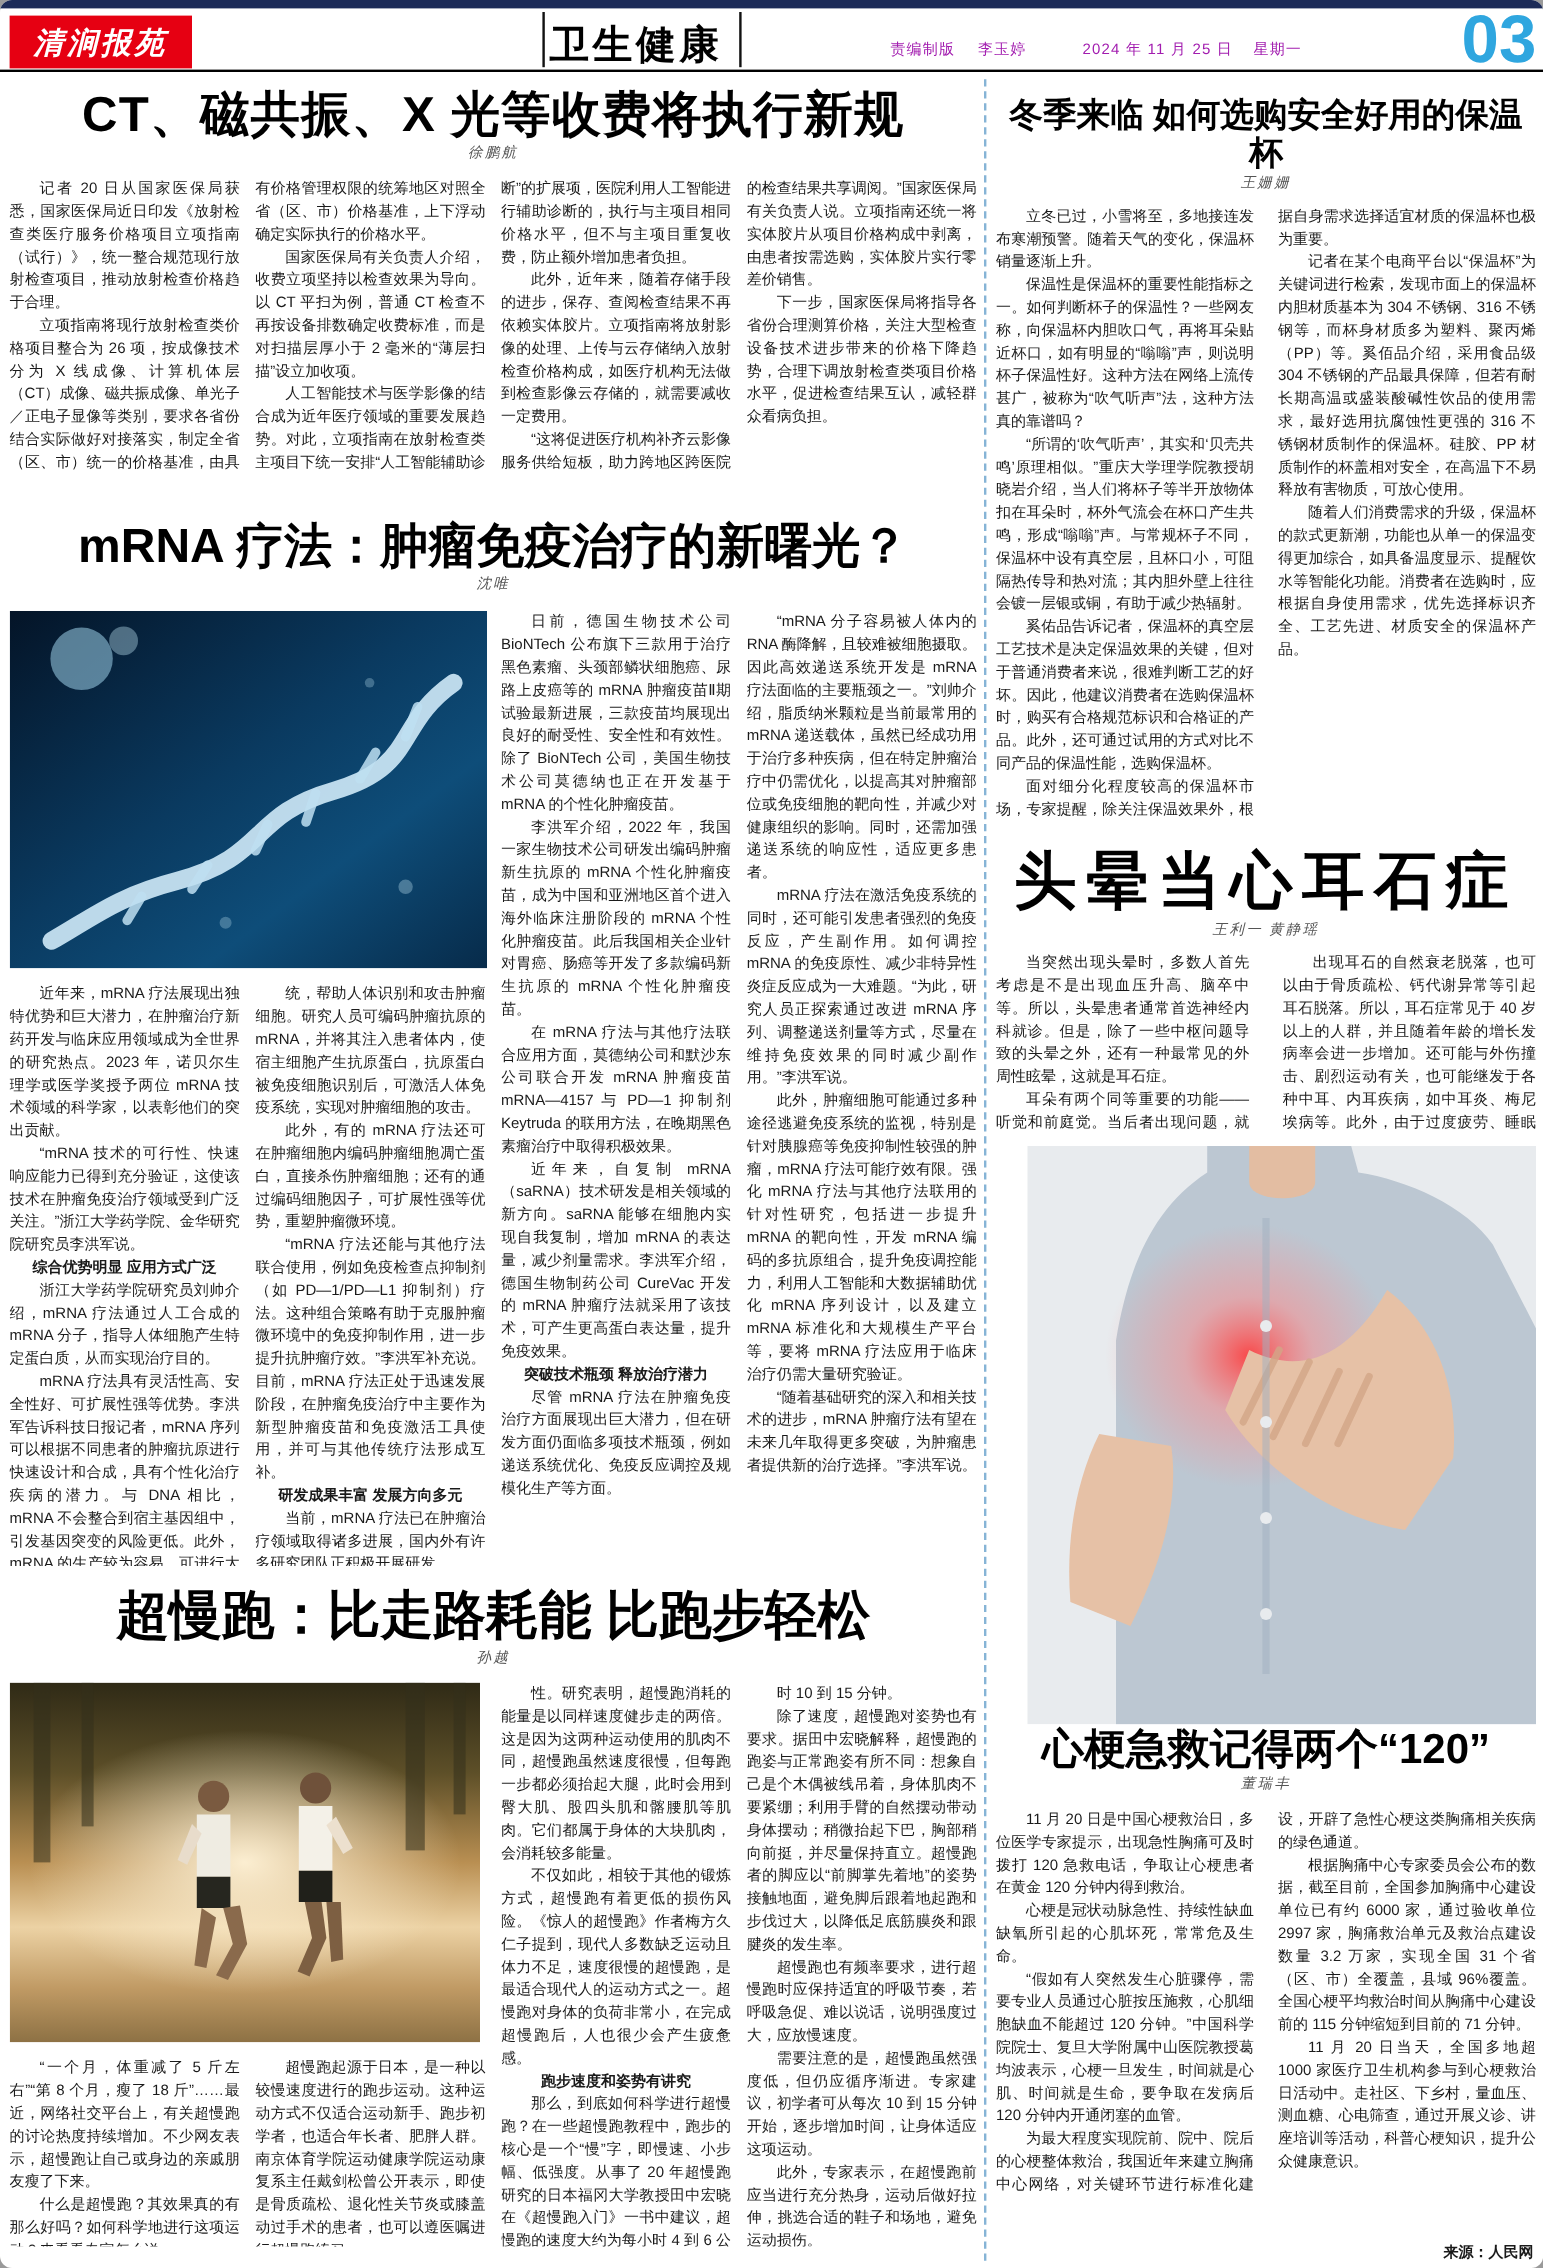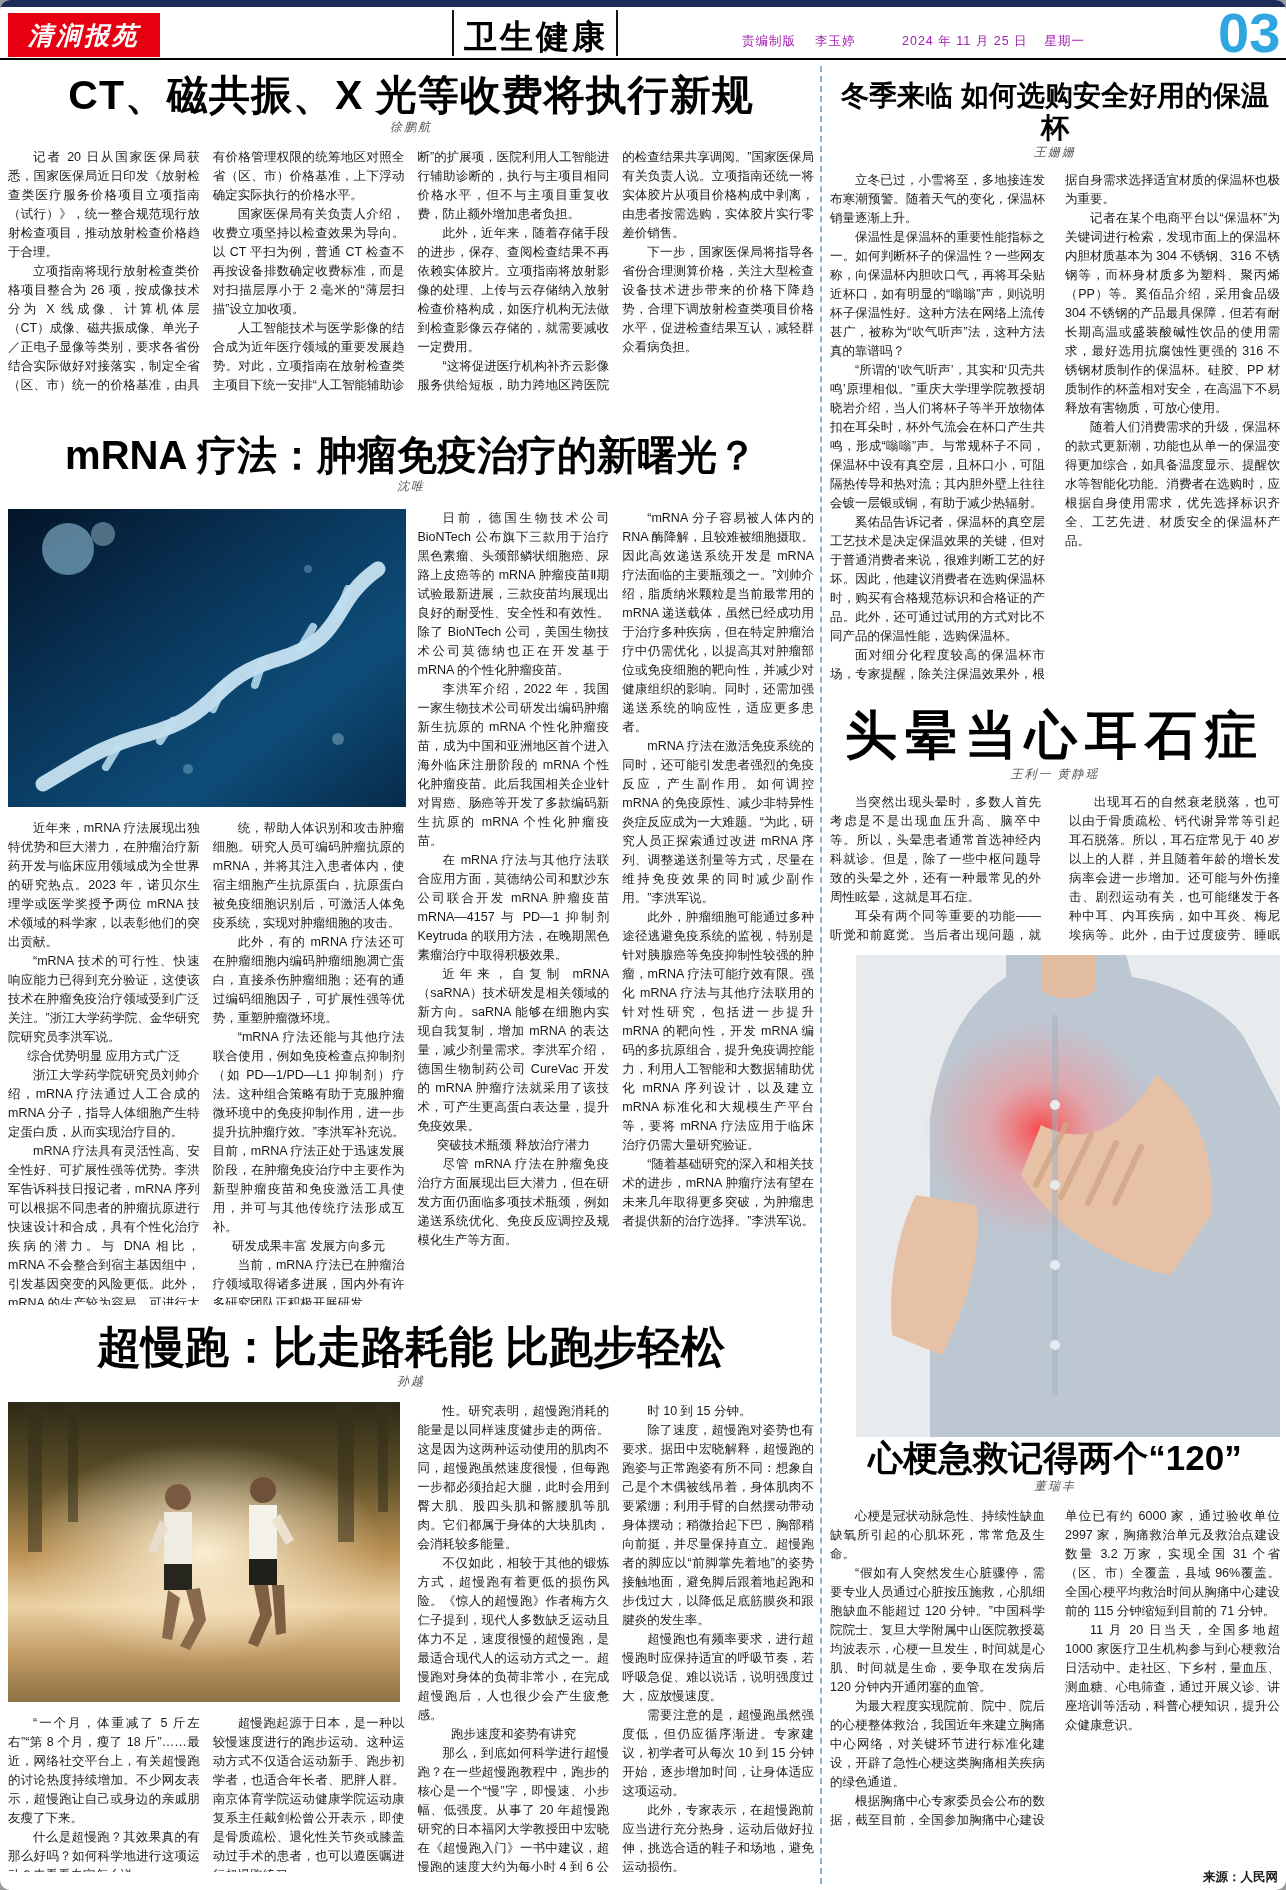--- a/index.html
+++ b/index.html
@@ -5,34 +5,34 @@
   html,body{margin:0;padding:0;background:#9a9a9a;}
   .page{position:relative;width:1286px;height:1890px;margin:0 auto;background:#ffffff;
         font-family:"Liberation Sans","DejaVu Sans",sans-serif;color:#1a1a1a;overflow:hidden;border-radius:10px;}
   
   .topbar{position:absolute;left:0;top:0;width:1286px;height:7px;background:#1c2b58;}
   .logo{position:absolute;left:8px;top:13px;width:152px;height:44px;background:#e60012;
         display:flex;align-items:center;justify-content:center;}
   .logo span{color:#fff;font-family:"Liberation Serif","DejaVu Serif",serif;
         font-weight:bold;font-style:italic;font-size:25px;letter-spacing:3px;}
   .hvline{position:absolute;top:10px;width:2px;height:46px;background:#111;}
-  .sec-title{position:absolute;left:458px;top:15px;width:156px;text-align:center;
+  .sec-title{position:absolute;left:458px;top:15px;width:156px;
         font-size:33px;font-weight:900;letter-spacing:3px;color:#000;}
   .hmeta{position:absolute;top:33px;font-size:12.5px;color:#a21caf;letter-spacing:1px;}
   .pagenum{position:absolute;left:1218px;top:0px;font-size:56px;font-weight:900;color:#2fa6df;}
   .header-rule{position:absolute;left:0;top:58px;width:1286px;height:2px;background:#000;}
   .vdivider{position:absolute;left:820px;top:66px;height:1818px;width:0;
         border-left:2px dashed #86b4d6;}
   
   .art{position:absolute;}
   .a-title{text-align:center;font-weight:900;color:#000;line-height:1.15;}
   .a-byline{text-align:center;font-size:12px;color:#555;letter-spacing:2px;
         font-family:"Liberation Serif","DejaVu Serif",serif;font-style:italic;}
   .para{margin:0;text-indent:2em;font-size:12.5px;line-height:19px;text-align:justify;}
-  .subhead{text-indent:0;text-align:center;font-weight:normal;}
+  .subhead{text-indent:0;text-align:center;font-weight:bold;}
   .colsbody{overflow:hidden;column-fill:auto;}
   .flexcols{display:flex;gap:13px;overflow:hidden;}
   .flexcols .fc{flex:1;overflow:hidden;box-sizing:border-box;}
   
   #art-ct{left:8px;top:72px;width:806px;height:356px;}
   #art-ct .a-title{font-size:41px;letter-spacing:1px;}
   #art-ct .body{margin-top:12px;height:262px;columns:4;column-gap:13px;}
   
   #art-mrna{left:8px;top:432px;width:806px;height:884px;}
   #art-mrna .a-title{font-size:40px;}
@@ -291,20 +291,21 @@
         <circle cx="199" cy="310" r="5" fill="#e8ebee"></circle>
           <circle cx="199" cy="390" r="5" fill="#e8ebee"></circle>
       </svg>
     </div>
   </div>
 
   <div class="art" id="art-heart">
     <div class="a-title">心梗急救记得两个“120”</div>
     <div class="a-byline">董瑞丰</div>
     <div class="body colsbody">
+        <p class="para">11 月 20 日是中国心梗救治日，多位医学专家提示，出现急性胸痛可及时拨打 120 急救电话，争取让心梗患者在黄金 120 分钟内得到救治。</p>
         <p class="para">心梗是冠状动脉急性、持续性缺血缺氧所引起的心肌坏死，常常危及生命。</p>
         <p class="para">“假如有人突然发生心脏骤停，需要专业人员通过心脏按压施救，心肌细胞缺血不能超过 120 分钟。”中国科学院院士、复旦大学附属中山医院教授葛均波表示，心梗一旦发生，时间就是心肌、时间就是生命，要争取在发病后 120 分钟内开通闭塞的血管。</p>
         <p class="para">为最大程度实现院前、院中、院后的心梗整体救治，我国近年来建立胸痛中心网络，对关键环节进行标准化建设，开辟了急性心梗这类胸痛相关疾病的绿色通道。</p>
         <p class="para">根据胸痛中心专家委员会公布的数据，截至目前，全国参加胸痛中心建设单位已有约 6000 家，通过验收单位 2997 家，胸痛救治单元及救治点建设数量 3.2 万家，实现全国 31 个省（区、市）全覆盖，县域 96%覆盖。全国心梗平均救治时间从胸痛中心建设前的 115 分钟缩短到目前的 71 分钟。</p>
         <p class="para">11 月 20 日当天，全国多地超 1000 家医疗卫生机构参与到心梗救治日活动中。走社区、下乡村，量血压、测血糖、心电筛查，通过开展义诊、讲座培训等活动，科普心梗知识，提升公众健康意识。</p>
       </div>
     <div class="source">来源：人民网</div>
   </div>
 
 </div>

